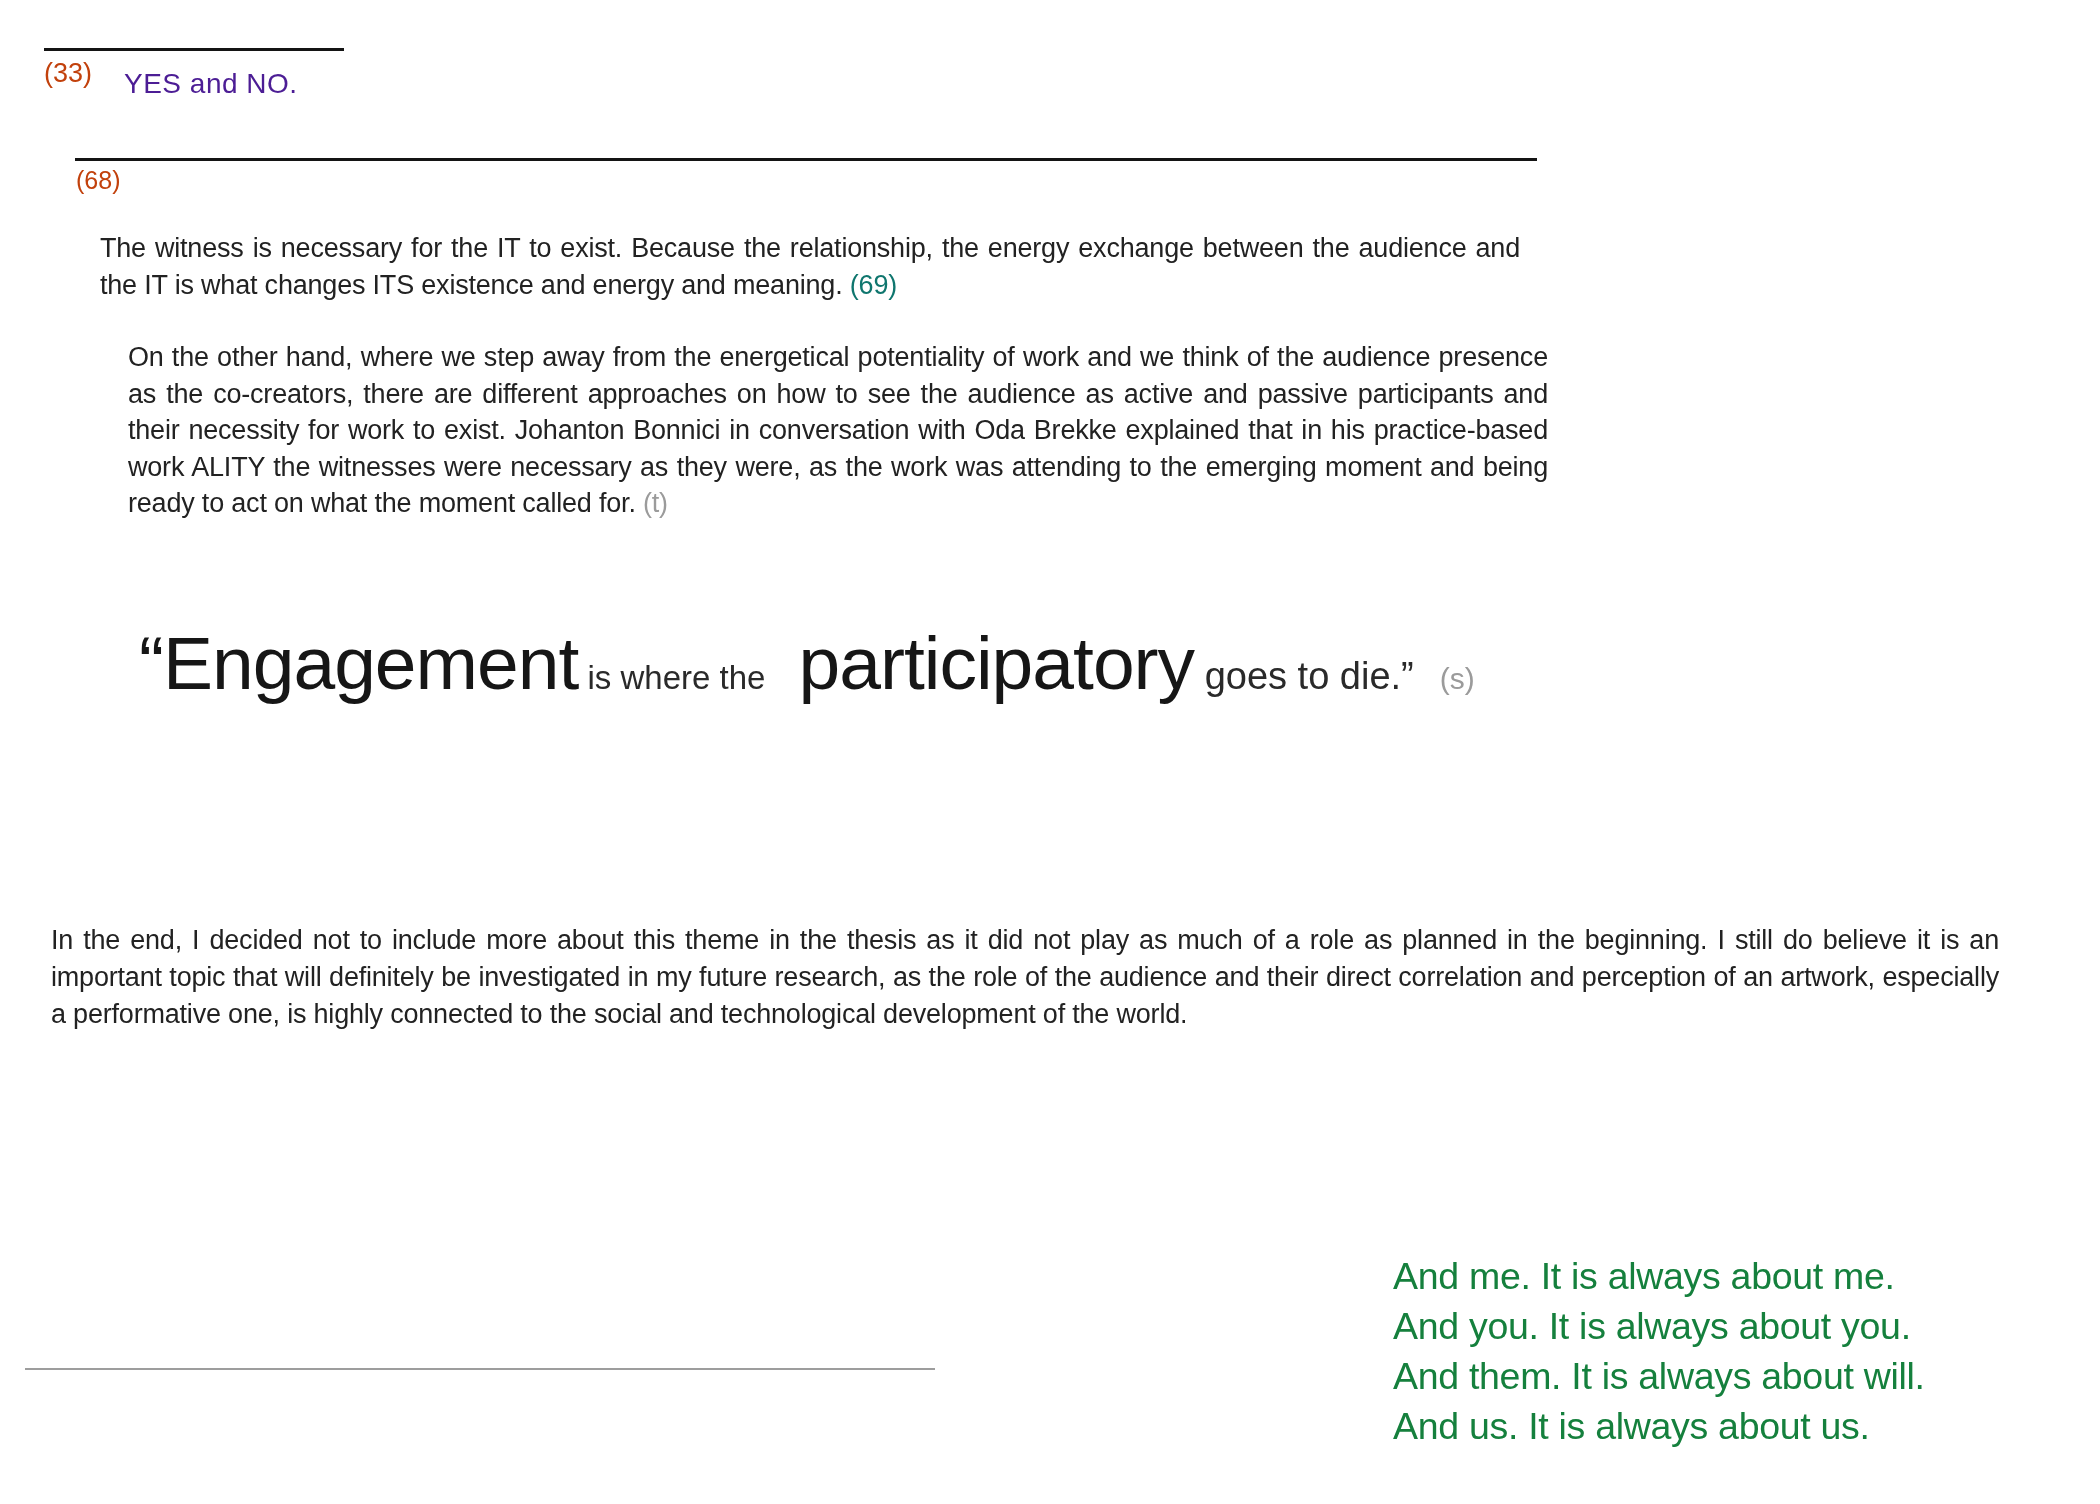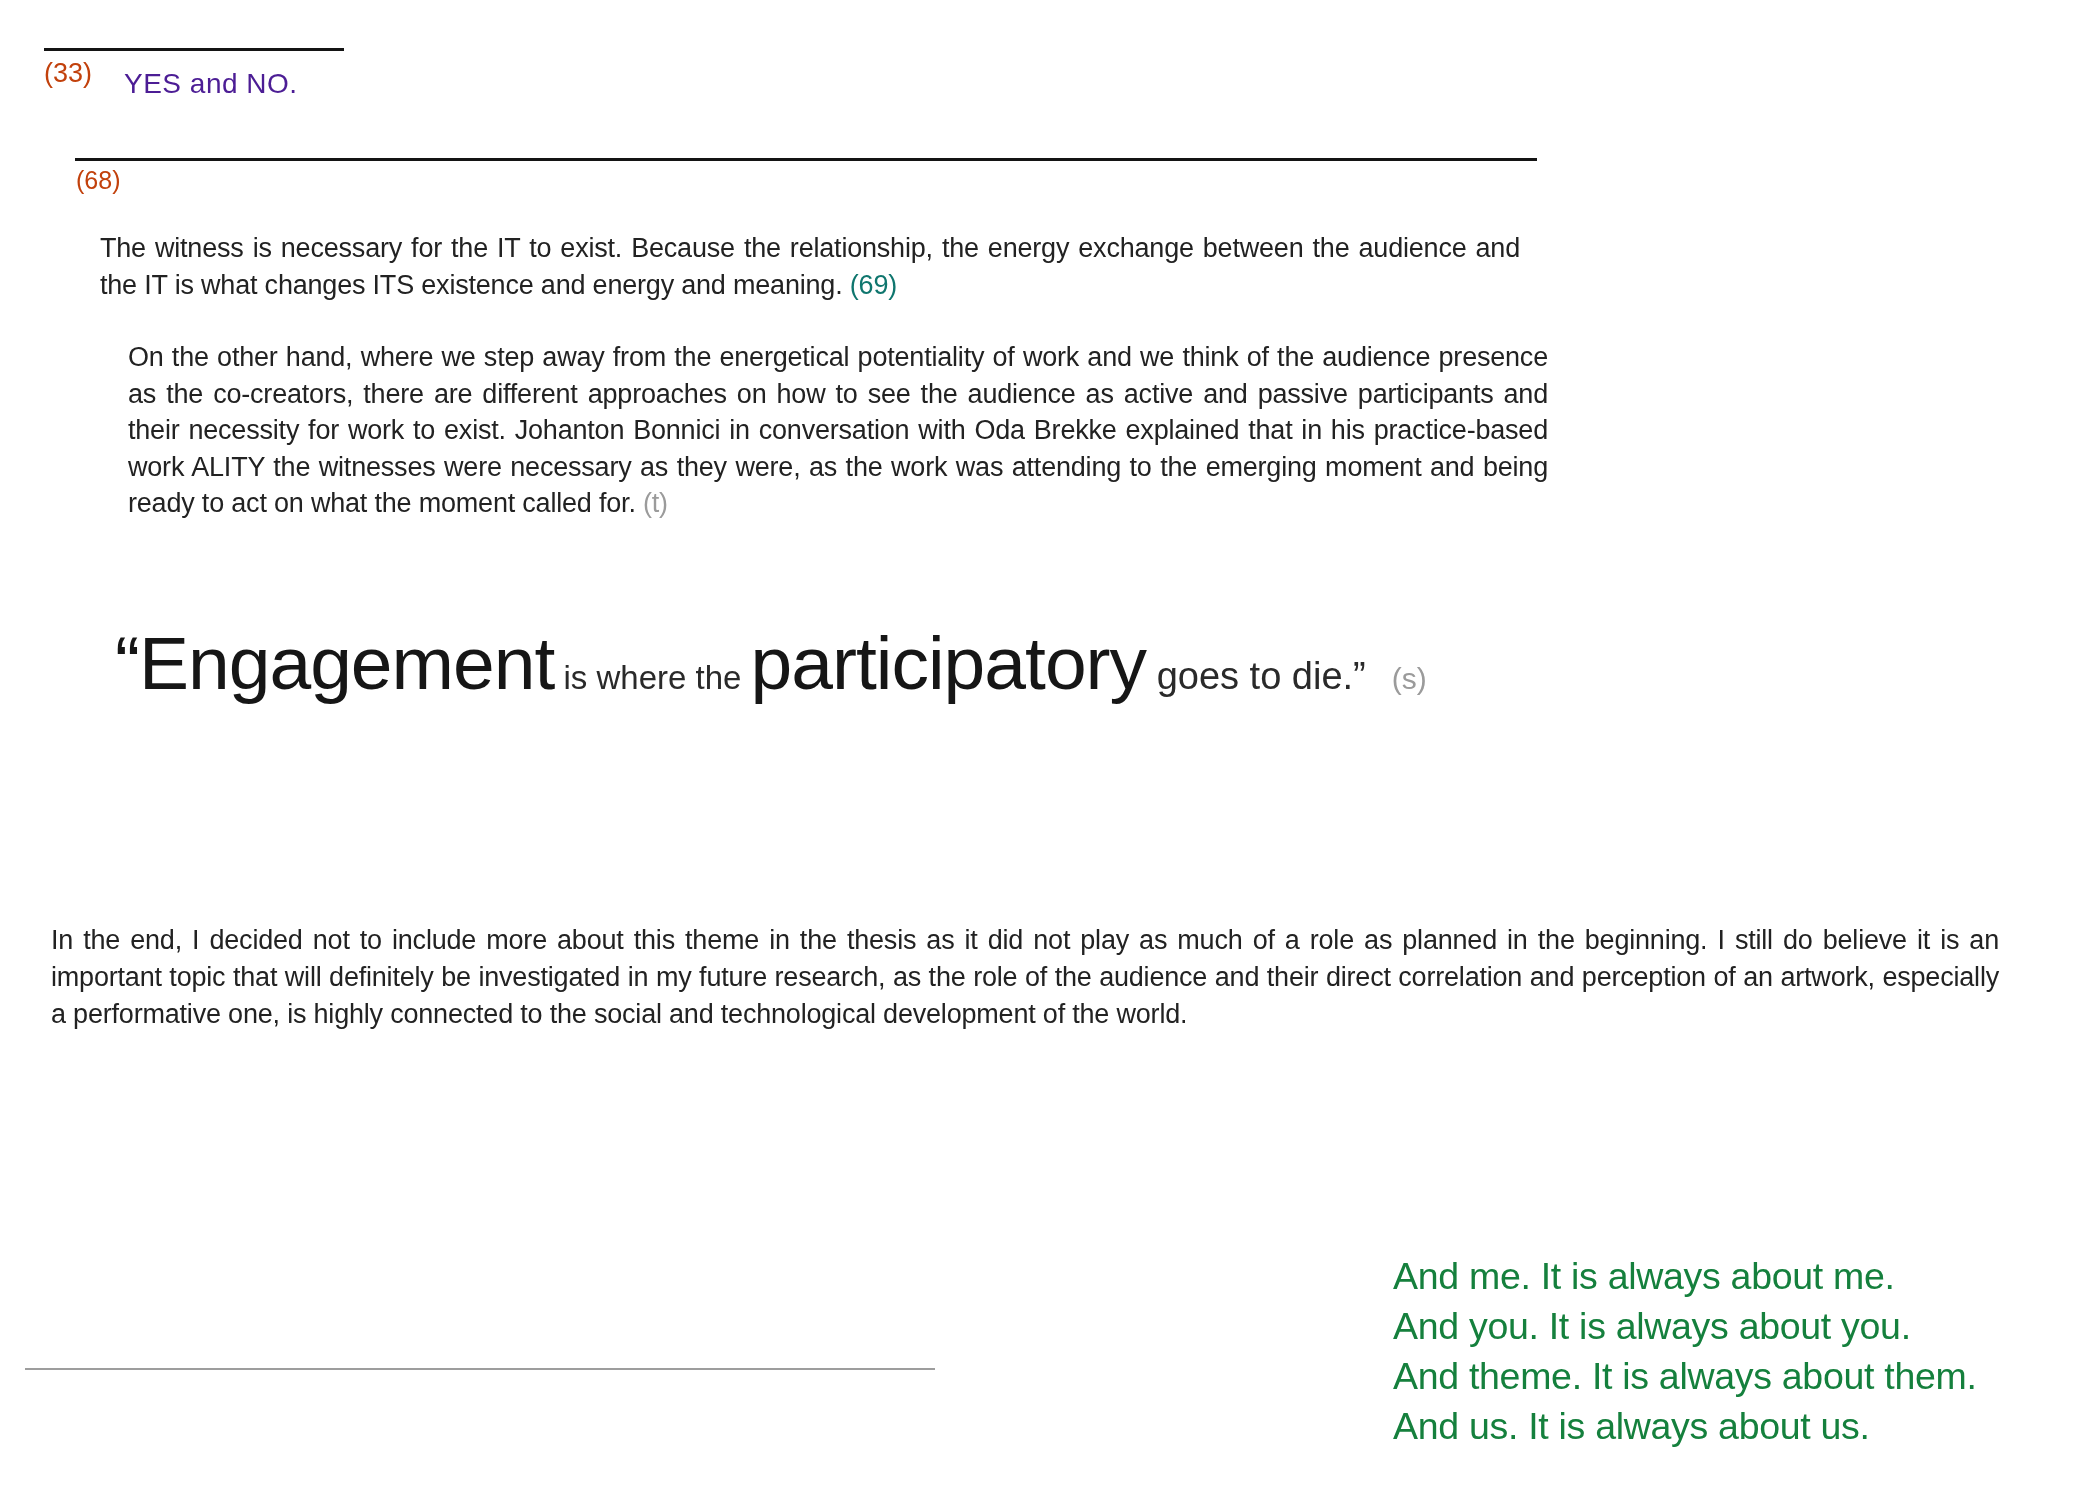--- a/index.html
+++ b/index.html
@@ -26,21 +26,21 @@
     text-align:justify;color:#222;letter-spacing:-0.2px;
   }
   .para-1{top:203px;}
   .para-2{top:312px;margin-left:28px;}
   .ref-green{color:#0f766e;}
   .ref-gray{color:#9b9b9b;}
   
   .quote-line{
     left:115px;top:620px;width:1900px;white-space:nowrap;color:#161616;
   }
-  .quote-big{font-size:75px;letter-spacing:-1px;}
+  .quote-big{font-size:75px;letter-spacing:-1px;margin-left:24px;}
   .quote-small{font-size:33px;color:#2a2a2a;margin-top:20px;}
   .quote-mid{font-size:38px;color:#2a2a2a;}
   .quote-ref{font-size:30px;color:#9b9b9b;margin-left:26px;}
   
   .closing-para{
     left:51px;top:895px;width:1948px;font-size:27px;line-height:36.8px;
     text-align:justify;color:#222;letter-spacing:-0.2px;
   }
   
   .poem{
@@ -70,21 +70,21 @@
 <p class="abs body-para para-2"><span>On the other hand, where we step away from the energetical potentiality of work and we think of the audience presence as the co-creators, there are different approaches on how to see the audience as active and passive participants and their necessity for work to exist. Johanton Bonnici in conversation with Oda Brekke explained that in his practice-based work ALITY the witnesses were necessary as they were, as the work was attending to the emerging moment and being ready to act on what the moment called for.</span>
   <span class="ref-gray">(t)</span></p>
 
 <div class="abs quote-line"><span class="quote-big">“Engagement</span><span class="quote-small"> is where the </span><span class="quote-big">participatory</span><span class="quote-mid"> goes to die.”</span><span class="quote-ref">(s)</span></div>
 
 <p class="abs closing-para">In the end, I decided not to include more about this theme in the thesis as it did not play as much of a role as planned in the beginning. I still do believe it is an important topic that will definitely be investigated in my future research, as the role of the audience and their direct correlation and perception of an artwork, especially a performative one, is highly connected to the social and technological development of the world.</p>
 
 <div class="abs poem">
   <div>And me. It is always about me.</div>
   <div>And you. It is always about you.</div>
-  <div>And theme. It is always about them.</div>
+  <div>And them. It is always about will.</div>
   <div>And us. It is always about us.</div>
 </div>
 
 <div class="abs footnote-rule"></div>
 <div class="abs footnotes">
   
   
 </div>
 
 </body></html>

